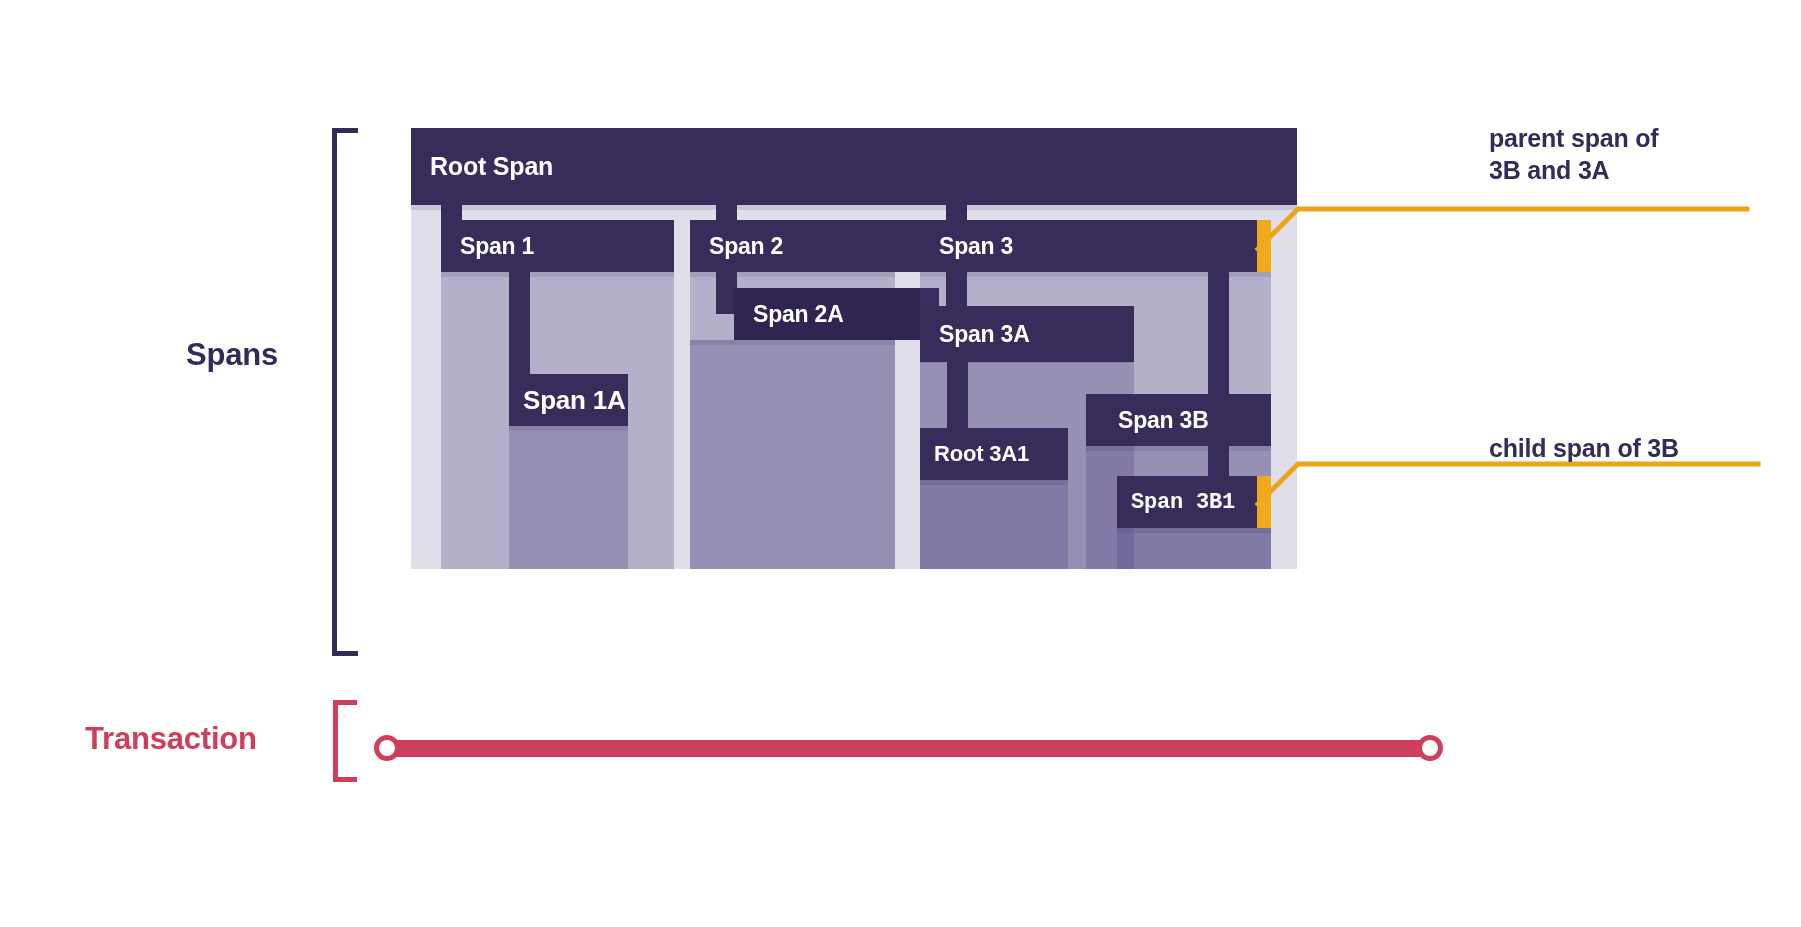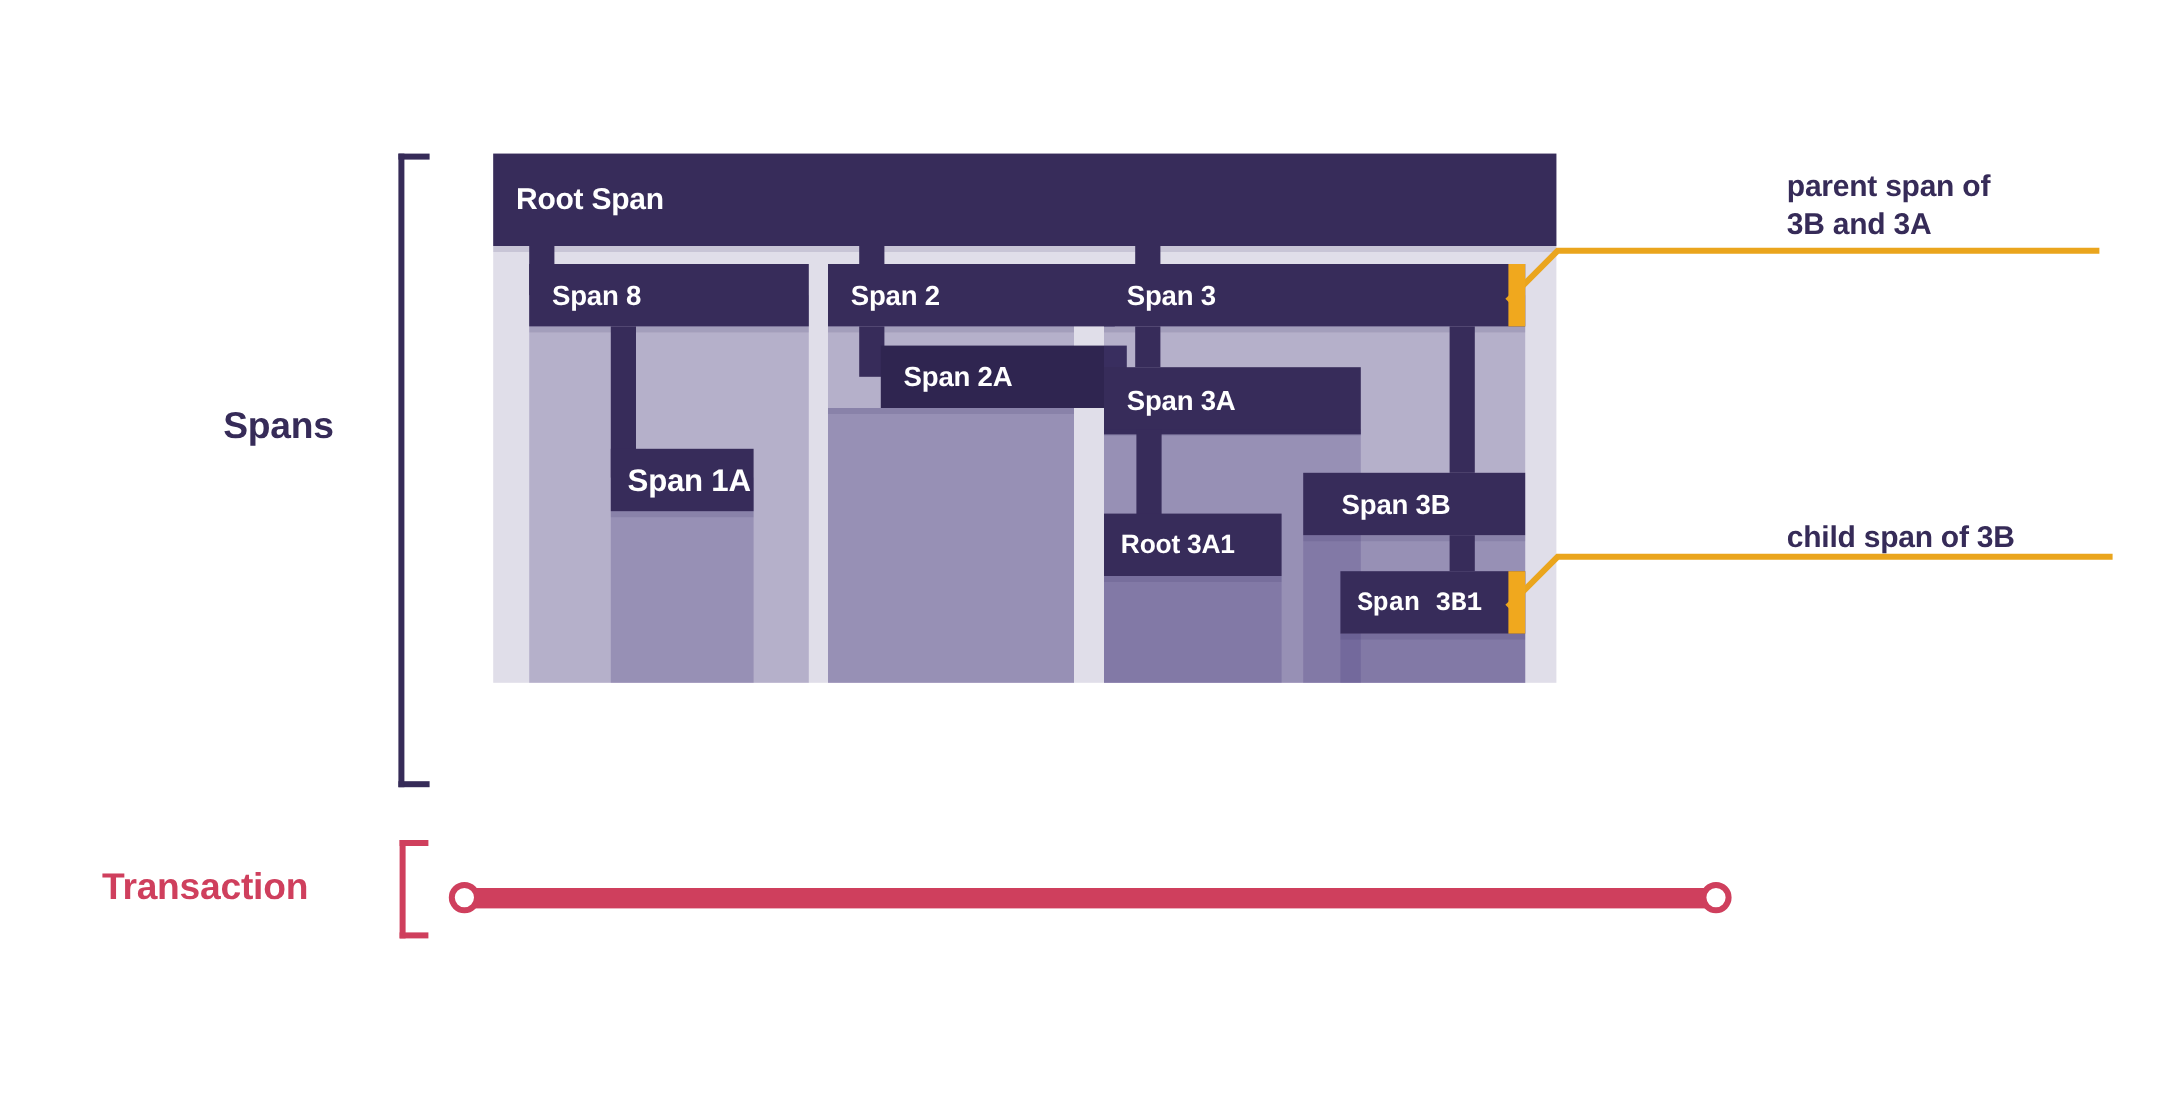--- a/index.html
+++ b/index.html
@@ -149,21 +149,21 @@
 
     <div class="span-body root" style="left:0px; top:0px; width:886px; height:441px;"></div>
 
     <div class="span-bar" style="left:0px; top:0px; width:886px; height:77px; font-size:25px;">Root Span</div>
     <div class="shadow-band" style="left:0px; top:77px; width:886px; height:5px;"></div>
 
     <div class="stem" style="left:30px; top:77px; width:21px; height:41px;"></div>
 
     <div class="span-body" style="left:30px; top:118px; width:233px; height:323px;"></div>
 
-    <div class="span-bar" style="left:30px; top:92px; width:233px; height:52px;">Span 8</div>
+    <div class="span-bar" style="left:30px; top:92px; width:233px; height:52px;">Span 1</div>
     <div class="shadow-band" style="left:30px; top:144px; width:233px; height:5px;"></div>
 
     <div class="stem" style="left:98px; top:144px; width:21px; height:126px;"></div>
 
     <div class="span-body" style="left:98px; top:270px; width:119px; height:171px;"></div>
 
     <div class="span-bar" style="left:98px; top:246px; width:119px; height:52px; padding-left:14px; font-size:26px;">Span 1A</div>
     <div class="shadow-band" style="left:98px; top:298px; width:119px; height:5px;"></div>
 
     <div class="stem" style="left:305px; top:77px; width:21px; height:41px;"></div>
@@ -215,21 +215,21 @@
     <div class="span-bar" style="left:706px; top:348px; width:154px; height:52px; padding-left:14px; font-size:22px;font-family:Liberation Mono, monospace;">Span 3B1</div>
     <div class="shadow-band" style="left:706px; top:400px; width:154px; height:5px;"></div>
 
     <div class="chip" style="left:846px; top:92px; width:14px; height:52px;"></div>
     <div class="chip" style="left:846px; top:348px; width:14px; height:52px;"></div>
   </div>
 
   <svg class="callout-line" id="parent-callout-line" style="left:1250px; top:195px; width:500px; height:60px;" viewBox="0 0 500 60">
     <polyline points="8,54 48,14 497,14" fill="none" stroke="#eaa51d" stroke-width="5" stroke-linecap="square" stroke-linejoin="miter"></polyline>
   </svg>
-  <div class="callout-text" id="parent-callout-text" style="left:1489px; top:122px; width:300px;margin-top:17px;">parent span of
+  <div class="callout-text" id="parent-callout-text" style="left:1489px; top:122px; width:300px;">parent span of
 3B and 3A</div>
 
   <svg class="callout-line" id="child-callout-line" style="left:1250px; top:450px; width:510px; height:60px;" viewBox="0 0 510 60">
     <polyline points="8,54 48,14 508,14" fill="none" stroke="#eaa51d" stroke-width="5" stroke-linecap="square" stroke-linejoin="miter"></polyline>
   </svg>
   <div class="callout-text" id="child-callout-text" style="left:1489px; top:432px; width:330px;">child span of 3B</div>
 
   <div id="transaction-row">
     <div class="txn-line"></div>
     <div class="txn-dot" id="txn-dot-start"></div>

